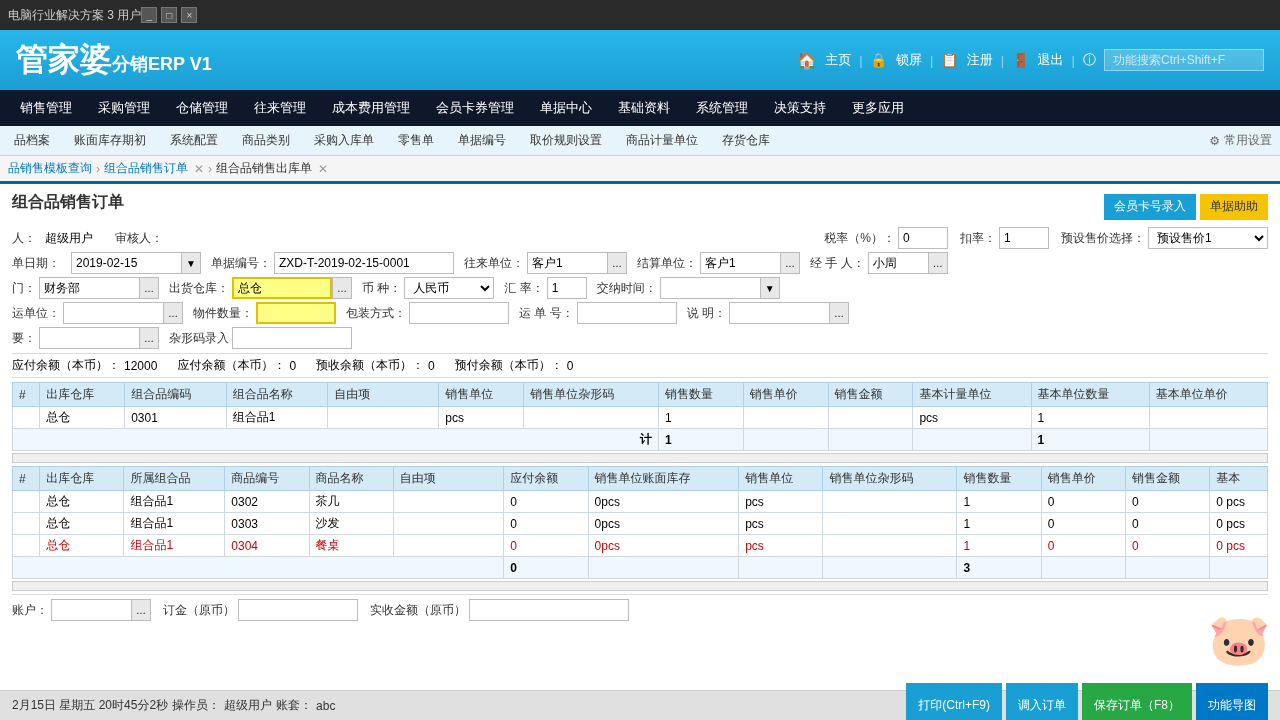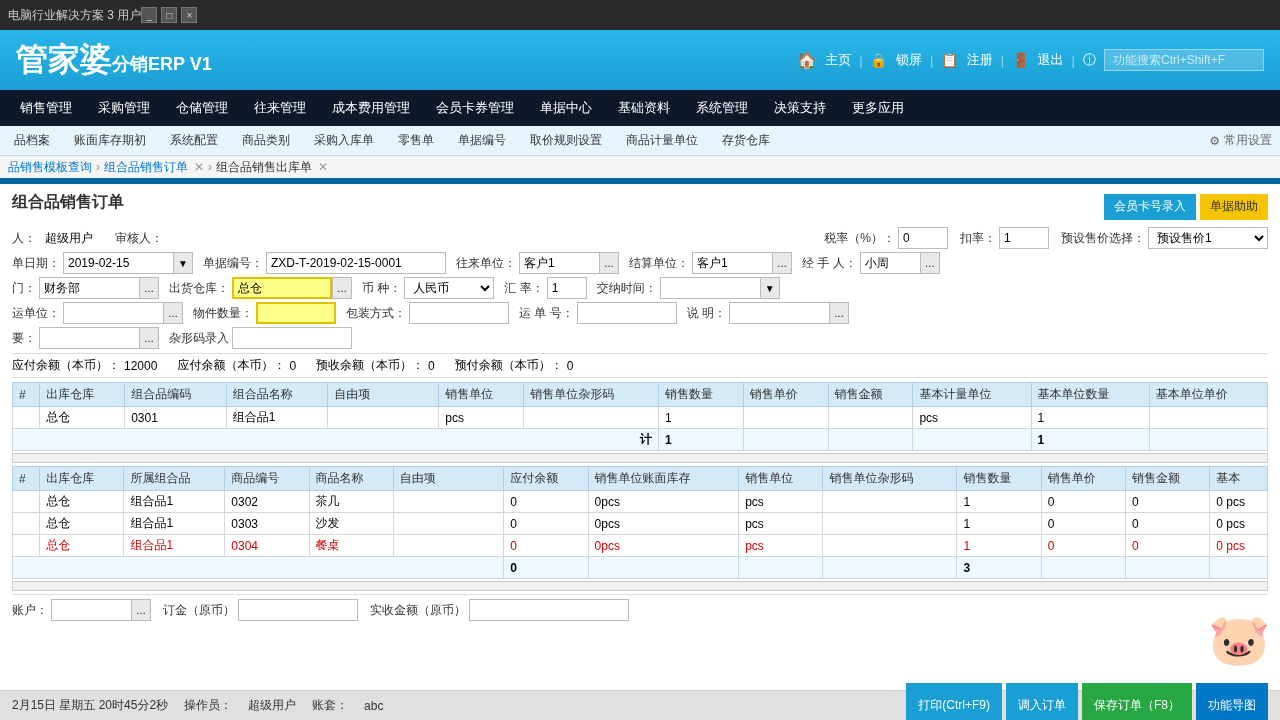--- a/index.html
+++ b/index.html
@@ -24,21 +24,21 @@
     .nav-item { color: white; padding: 4px 12px; font-size: 13px; cursor: pointer; white-space: nowrap; height: 36px; display: flex; align-items: center; }
     .search-box { margin-left: auto; background: rgba(255,255,255,0.2); border: 1px solid rgba(255,255,255,0.4); color: white; padding: 3px 8px; font-size: 12px; width: 160px; }
     .search-box::placeholder { color: rgba(255,255,255,0.7); }
     
     
     .toolbar { height: 30px; background: #e8f4fc; border-bottom: 1px solid #c0d8ec; display: flex; align-items: center; padding: 0 8px; gap: 12px; }
     .toolbar-item { font-size: 12px; color: #333; cursor: pointer; padding: 2px 6px; white-space: nowrap; }
     .toolbar-settings { margin-left: auto; color: #666; font-size: 12px; cursor: pointer; display: flex; align-items: center; gap: 4px; }
     
     
-    .breadcrumb { height: 28px; background: #f5f5f5; border-bottom: 6px solid #0369a1; display: flex; align-items: center; padding: 0 8px; gap: 4px; font-size: 12px; }
+    .breadcrumb { height: 28px; background: #f5f5f5; border-bottom: 3px solid #0369a1; display: flex; align-items: center; padding: 0 8px; gap: 4px; font-size: 12px; }
     .breadcrumb-item { color: #0078c8; cursor: pointer; }
     .breadcrumb-sep { color: #999; }
     .breadcrumb-active { color: #333; }
     .breadcrumb-close { color: #999; cursor: pointer; margin-left: 2px; }
     
     
     .main-content { background: white; padding: 8px 12px; height: calc(720px - 30px - 60px - 36px - 30px - 28px - 30px); overflow: hidden; }
     
     
     .page-title { font-size: 16px; font-weight: bold; color: #333; margin-bottom: 8px; }
@@ -169,21 +169,21 @@
       <div style="display:flex;align-items:center;gap:3px;">
         <span class="lbl">预设售价选择：</span>
         <select class="inp" style="width:120px;">
           <option>预设售价1</option>
         </select>
       </div>
     </div>
   </div>
 
   <div class="form-line" style="margin-bottom:3px; gap:10px; flex-wrap:nowrap;">
-    <div style="display:flex;align-items:center;gap:3px;">
+    <div style="display:flex;align-items:center;gap:11px;">
       <span class="lbl">单日期：</span>
       <div class="inp-dots">
         <input class="inp" style="width: 110px;" type="text" value="2019-02-15">
         <div class="dots-btn">▼</div>
       </div>
     </div>
     <div style="display:flex;align-items:center;gap:3px;">
       <span class="lbl">单据编号：</span>
       <input class="inp" style="width: 180px;" type="text" value="ZXD-T-2019-02-15-0001">
     </div>
@@ -460,21 +460,21 @@
     </div>
     <div style="display:flex;align-items:center;gap:3px;">
       <span class="lbl">实收金额（原币）</span>
       <input class="inp" style="width: 160px;" type="text" value="">
     </div>
   </div>
 
 </div>
 
 <div class="footer">
-  <div style="display:flex;gap:16px;align-items:center;">
+  <div style="display:flex;gap:4px;align-items:center;">
     <span>2月15日 星期五 20时45分2秒</span>
     <span>操作员：</span>
     <span>超级用户</span>
     <span>账套：</span>
     <span>abc</span>
   </div>
   <div style="display:flex;gap:4px;align-items:center;">
     <button class="footer-btn" style="background:#1a9fd4;">打印(Ctrl+F9)</button>
     <button class="footer-btn" style="background:#1a9fd4;">调入订单</button>
     <button class="footer-btn" style="background:#28a745;">保存订单（F8）</button>

